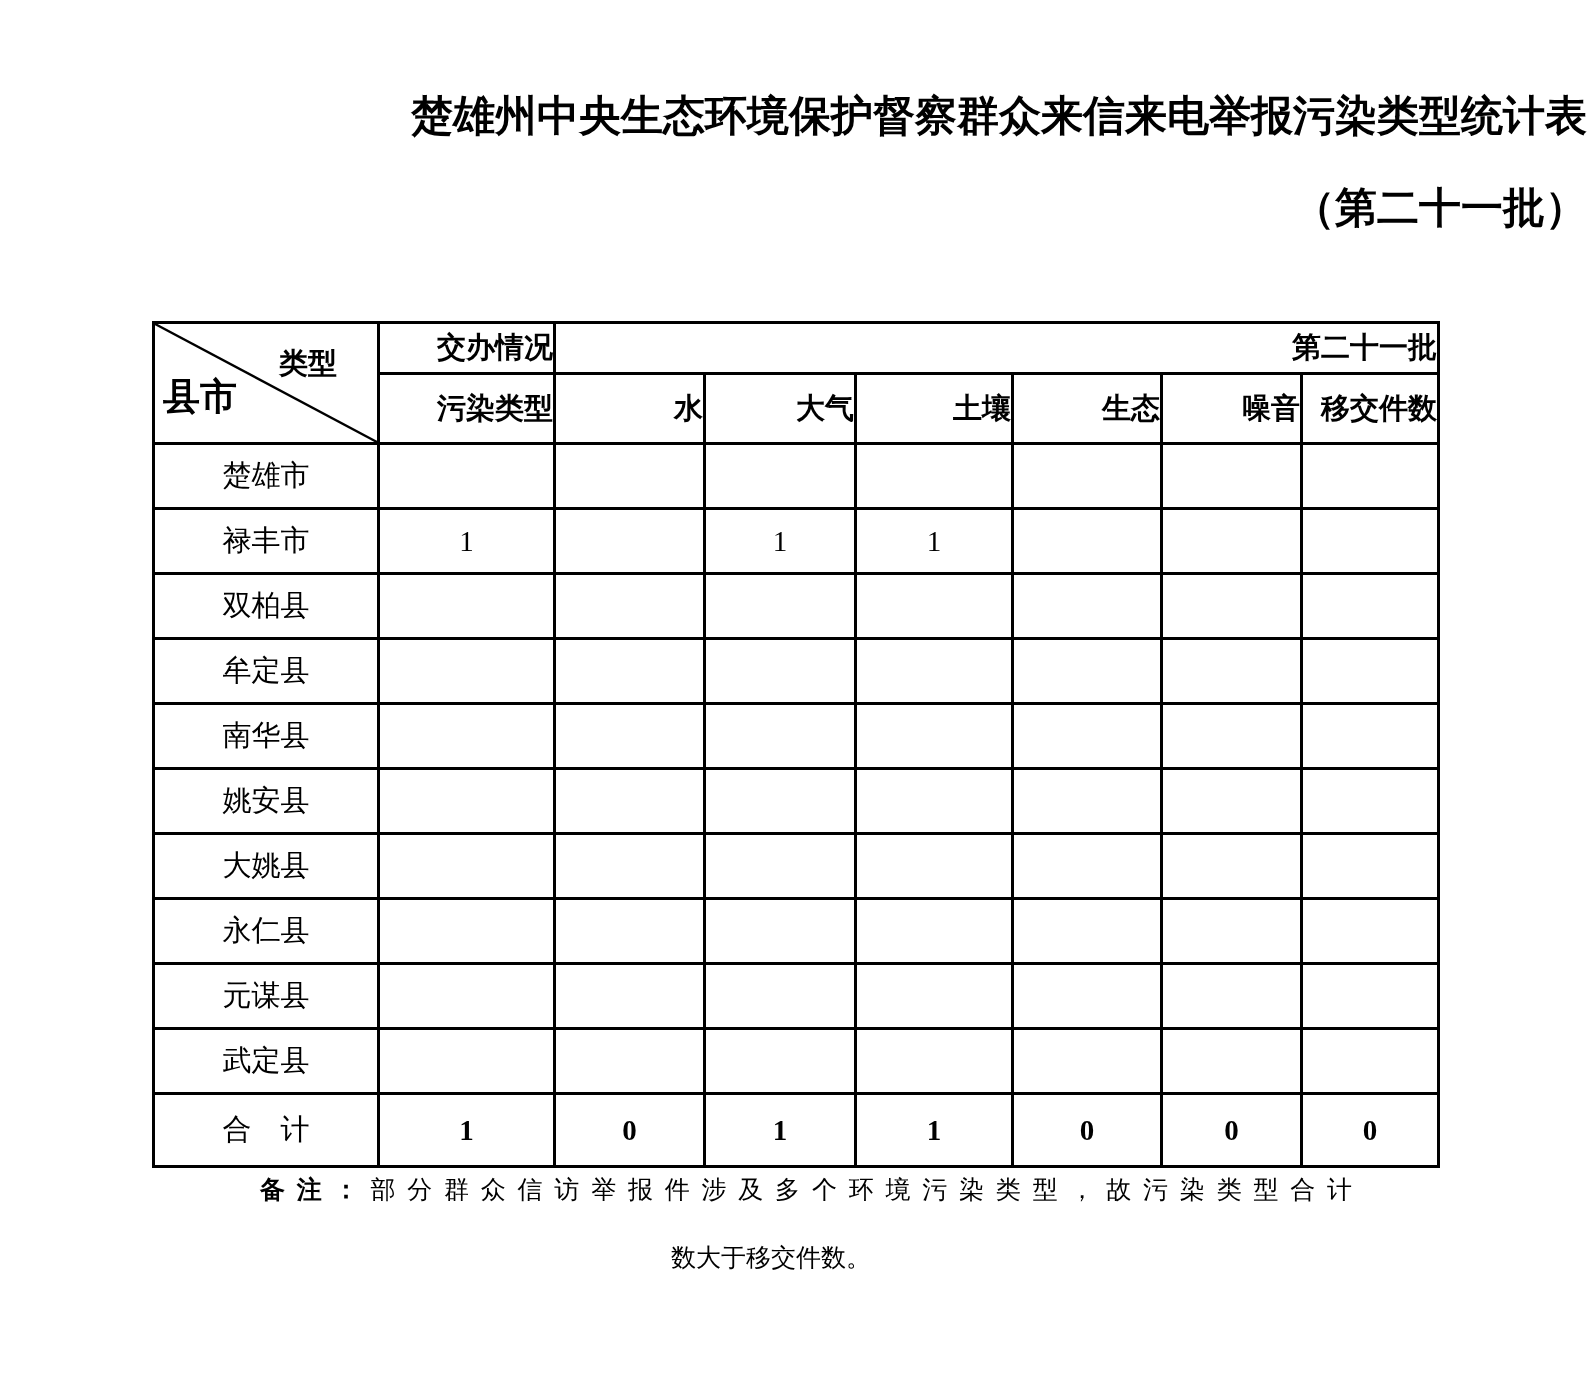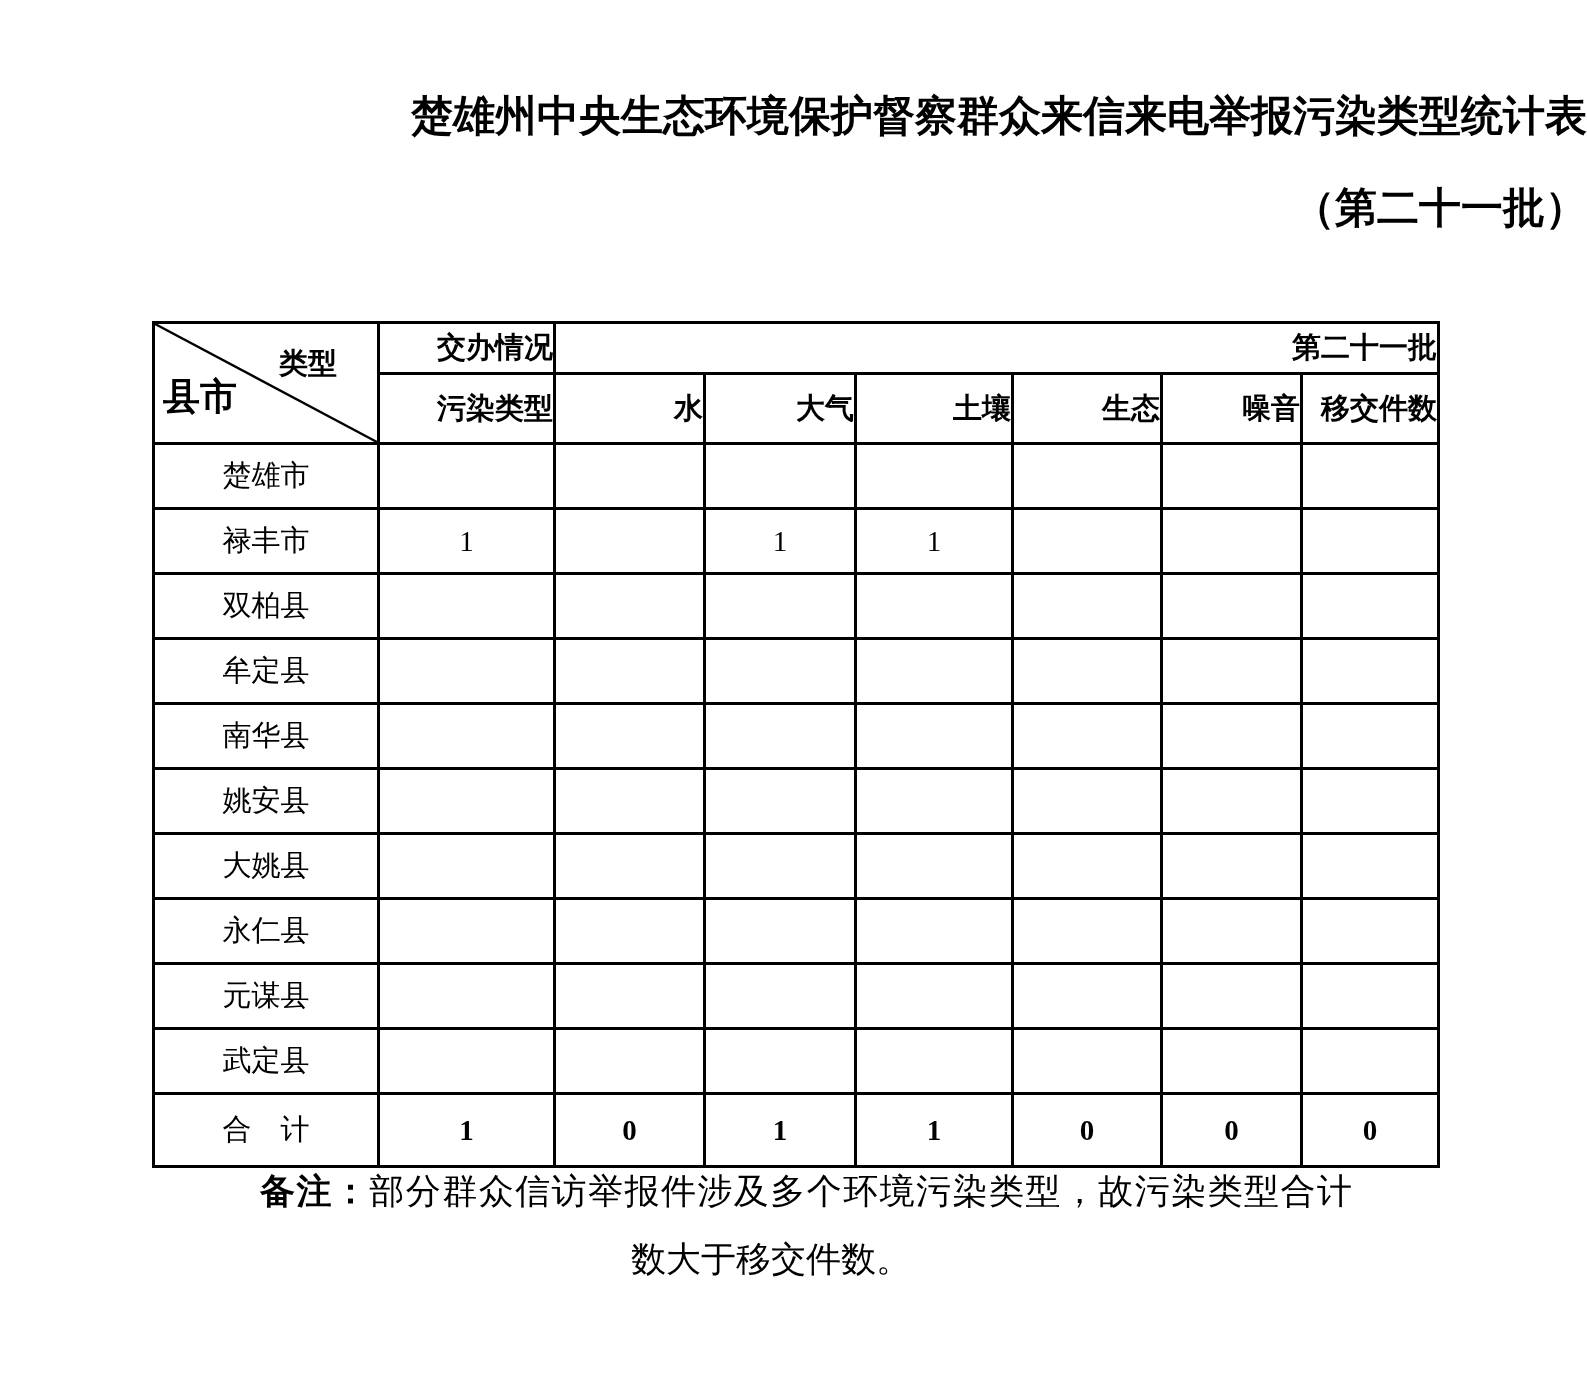--- a/index.html
+++ b/index.html
@@ -80,22 +80,23 @@
     bottom: 20px;
     left: 8px;
     font-size: 37px;
     font-weight: bold;
   }
   .note {
     position: absolute;
     left: 190px;
     top: 1158px;
     width: 1162px;
-    font-size: 35px;
+    font-size: 25px;
     line-height: 68px;
+    font-family: Liberation Mono, monospace;
   }
   .note-line1 {
     text-indent: 70px;
     text-align: justify;
     text-align-last: justify;
   }
   .note-line2 {
     text-align: center;
   }
   .note-label { font-weight: bold; }

